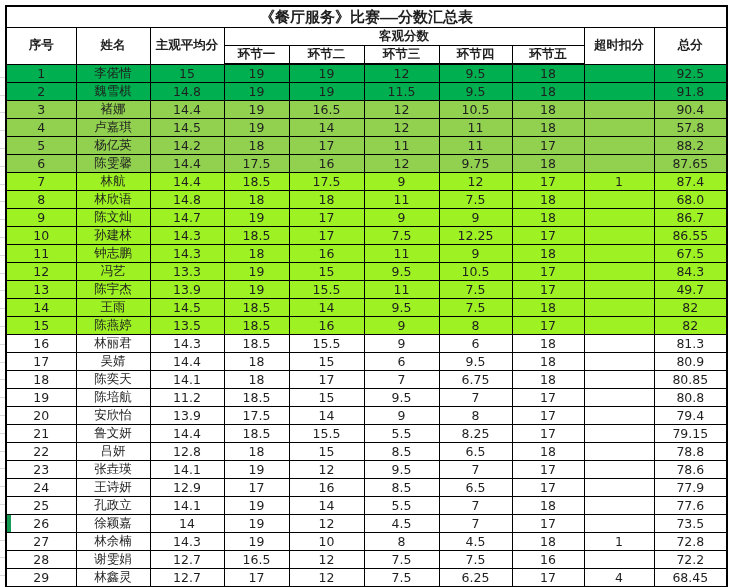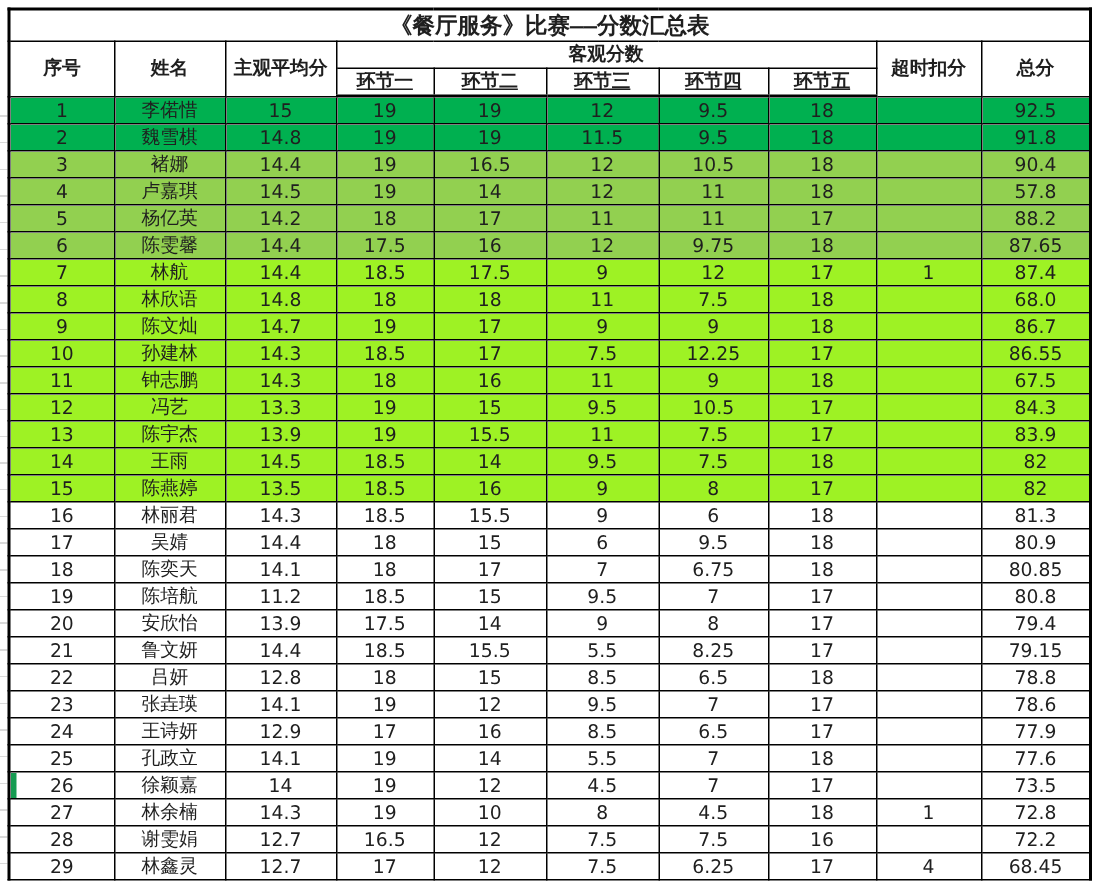--- a/index.html
+++ b/index.html
@@ -21,21 +21,21 @@
     white-space:nowrap;overflow:hidden;
   }
   tr.title-row th{
     font-size:15px;font-weight:bold;height:20px;background:#fff;
     border-bottom:1px solid #000;
     font-family:Liberation Mono, monospace;
   }
   thead tr.head-1 th, thead tr.head-2 th{
     font-weight:bold;height:16px;background:#fff;
   }
-  thead tr.head-2 th{border-bottom:2px solid #000;text-decoration:underline;}
+  thead tr.head-2 th{border-bottom:2px solid #000;}
   tbody tr{height:17.8px;}
   tbody td{background:#fff;}
   tr.b-g1 td{background:var(--g1);}
   tr.b-g2 td{background:var(--g2);}
   tr.b-g3 td{background:var(--g3);}
   td.sel-marker{box-shadow:inset 4px 0 0 var(--sel);margin-top:26px;}
   
   .left-ticks{
     position:absolute;left:0;top:60px;width:5px;height:519px;
     background:repeating-linear-gradient(
@@ -234,21 +234,21 @@
         <tr class="b-g3">
           <td>13</td>
           <td>陈宇杰</td>
           <td>13.9</td>
           <td>19</td>
           <td>15.5</td>
           <td>11</td>
           <td>7.5</td>
           <td>17</td>
           <td></td>
-          <td>83.9</td>
+          <td>49.7</td>
         </tr>
         <tr class="b-g3">
           <td>14</td>
           <td>王雨</td>
           <td>14.5</td>
           <td>18.5</td>
           <td>14</td>
           <td>9.5</td>
           <td>7.5</td>
           <td>18</td>

